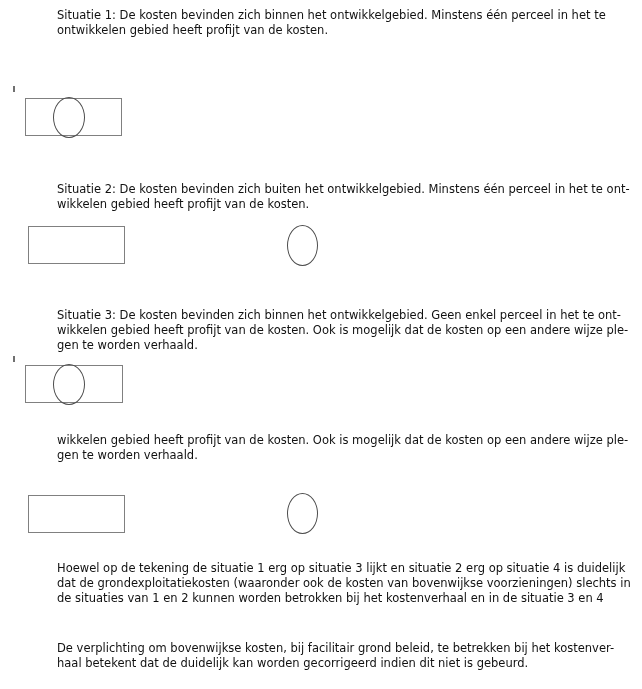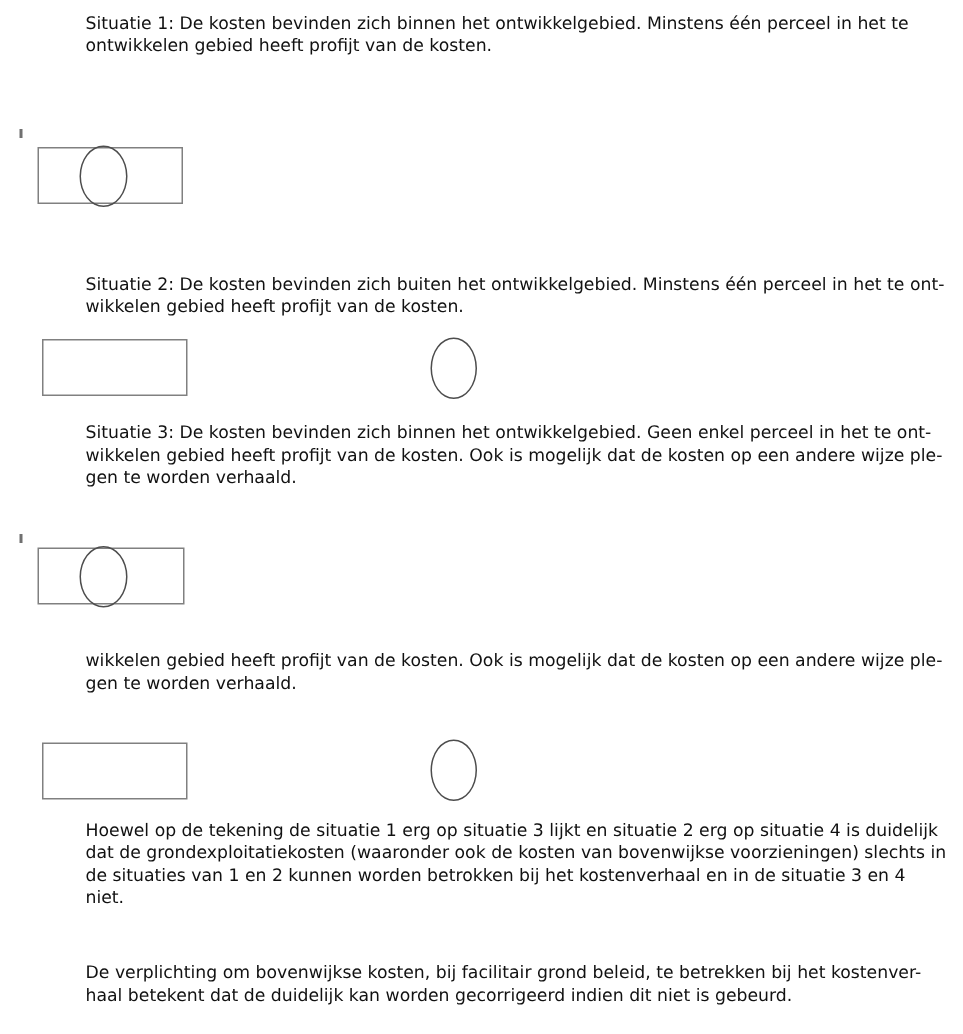--- a/index.html
+++ b/index.html
@@ -77,21 +77,21 @@
   <div class="para" style="top:182px">
     <div class="line"><span>Situatie 2: De kosten bevinden zich buiten het ontwikkelgebied. Minstens één perceel in het te ont-</span></div>
     <div class="line"><span>wikkelen gebied heeft profijt van de kosten.</span></div>
   </div>
 
   <div>
     <div class="rect" style="left:28px;top:226px;width:97px;height:38px"></div>
     <div class="ellipse" style="left:287px;top:225px;width:31px;height:41px"></div>
   </div>
 
-  <div class="para" style="top:281px">
+  <div class="para" style="top:308px">
     <div class="line"><span>Situatie 3: De kosten bevinden zich binnen het ontwikkelgebied. Geen enkel perceel in het te ont-</span></div>
     <div class="line"><span>wikkelen gebied heeft profijt van de kosten. Ook is mogelijk dat de kosten op een andere wijze ple-</span></div>
     <div class="line"><span>gen te worden verhaald.</span></div>
   </div>
 
   <div class="tick" style="left:13px;top:356px"></div>
   <div>
     <div class="rect" style="left:25px;top:365px;width:98px;height:38px"></div>
     <div class="ellipse" style="left:53px;top:364px;width:32px;height:41px"></div>
   </div>
@@ -99,25 +99,24 @@
   <div class="para" style="top:433px">
     <div class="line"><span>wikkelen gebied heeft profijt van de kosten. Ook is mogelijk dat de kosten op een andere wijze ple-</span></div>
     <div class="line"><span>gen te worden verhaald.</span></div>
   </div>
 
   <div>
     <div class="rect" style="left:28px;top:495px;width:97px;height:38px"></div>
     <div class="ellipse" style="left:287px;top:493px;width:31px;height:41px"></div>
   </div>
 
-  <div class="para" style="top:546px">
+  <div class="para" style="top:561px">
     <div class="line"><span>Hoewel op de tekening de situatie 1 erg op situatie 3 lijkt en situatie 2 erg op situatie 4 is duidelijk</span></div>
     <div class="line"><span>dat de grondexploitatiekosten (waaronder ook de kosten van </span><span class="misspelled">bovenwijkse</span><span> voorzieningen) slechts in</span></div>
     <div class="line"><span>de situaties van 1 en 2 kunnen worden betrokken bij het kostenverhaal en in de situatie 3 en 4</span></div>
-    <div class="line"><span>niet.</span></div>
   </div>
 
   <div class="para" style="top:641px">
     <div class="line"><span>De verplichting om </span><span class="misspelled">bovenwijkse</span><span> kosten, bij facilitair grond beleid, te betrekken bij het kostenver-</span></div>
     <div class="line"><span>haal betekent dat de duidelijk kan worden gecorrigeerd indien dit niet is gebeurd.</span></div>
   </div>
 
 </div>
 
 </body></html>

